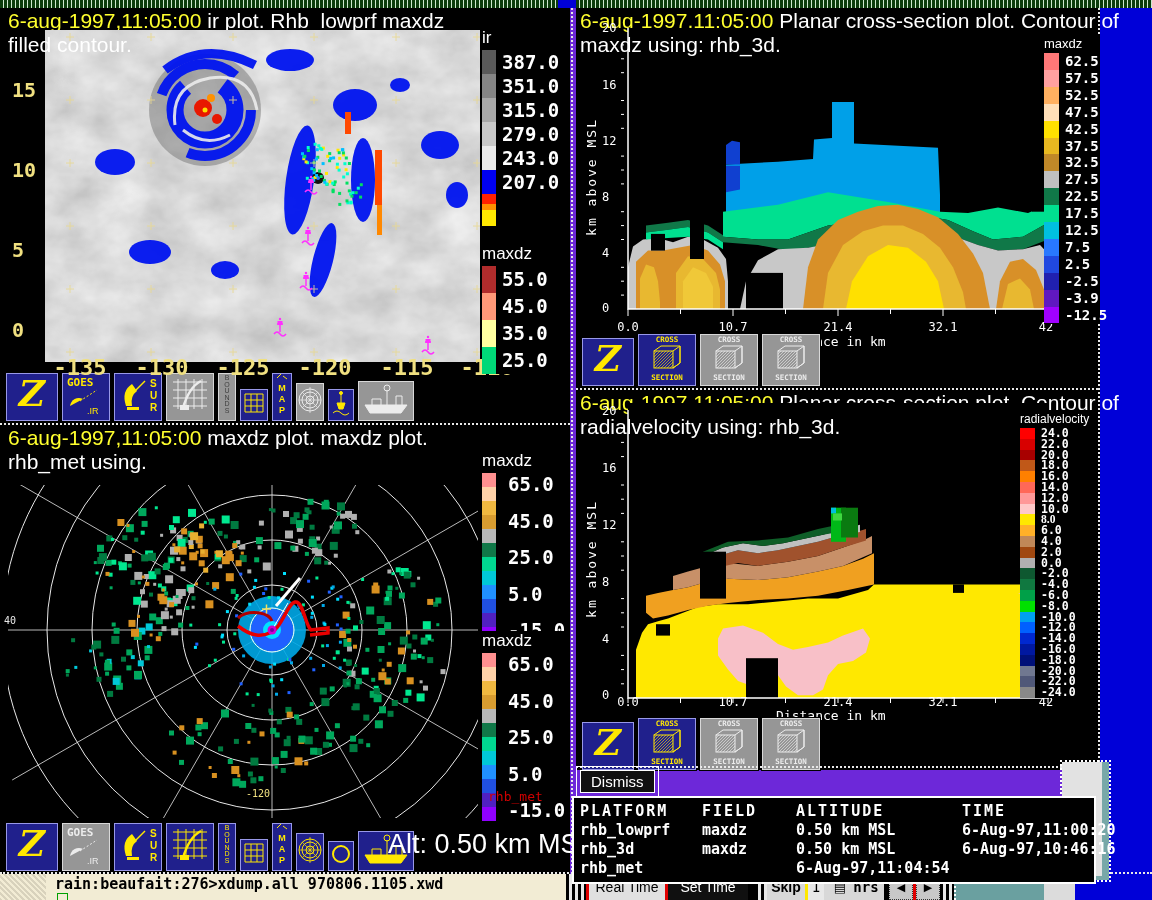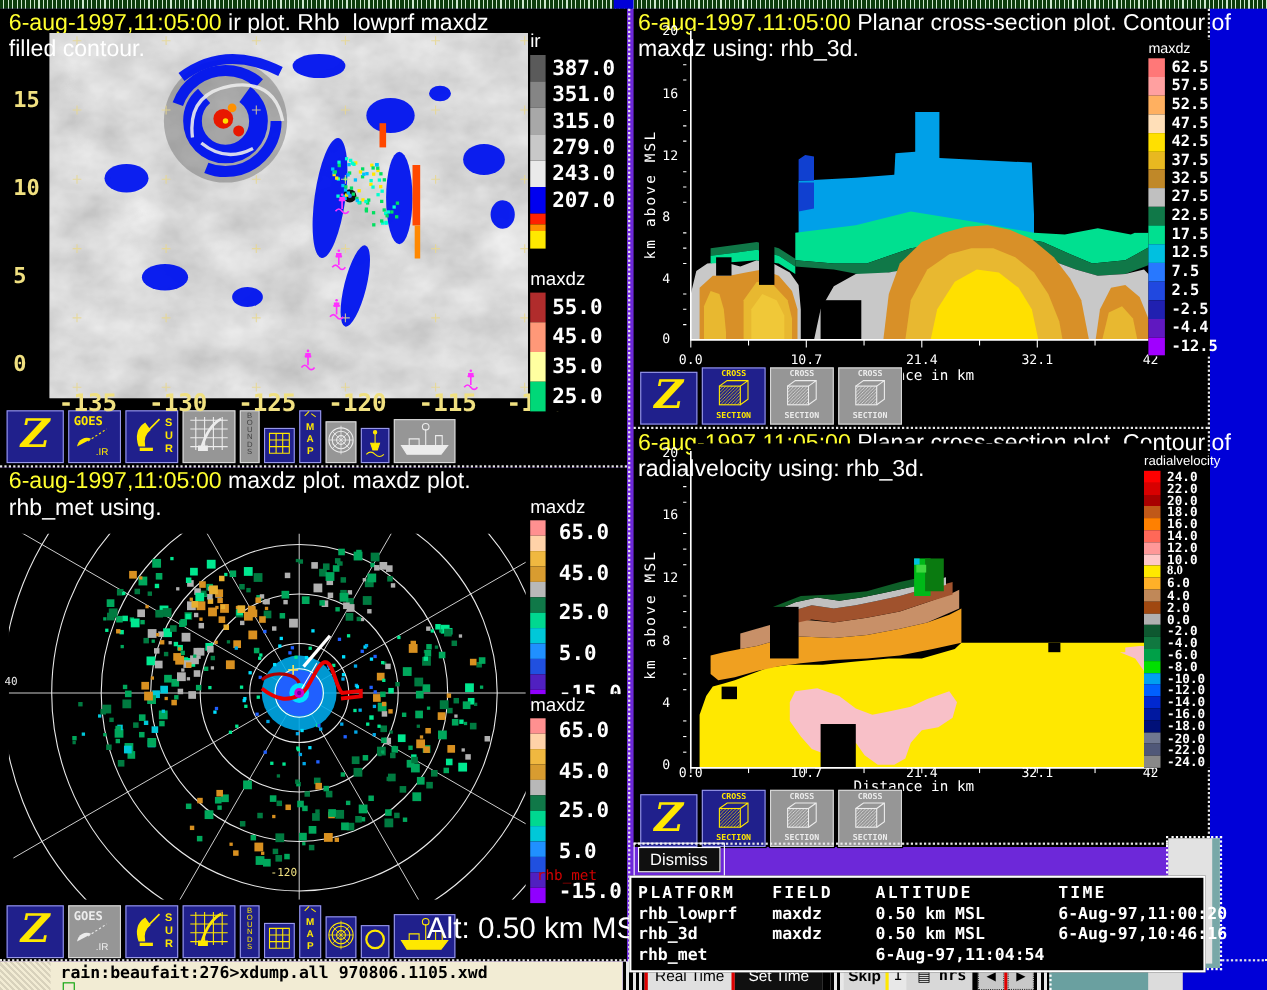--- a/index.html
+++ b/index.html
@@ -510,21 +510,21 @@
         <div class="cb-row">
           <span class="cb-swatch" style="width: 15px; height: 16.9px; background: rgb(32, 72, 224);"></span>
           <span class="cb-val" style="font-size: 14px; line-height: 16.9px;">2.5</span>
         </div>
         <div class="cb-row">
           <span class="cb-swatch" style="width: 15px; height: 16.9px; background: rgb(32, 32, 176);"></span>
           <span class="cb-val" style="font-size: 14px; line-height: 16.9px;">-2.5</span>
         </div>
         <div class="cb-row">
           <span class="cb-swatch" style="width: 15px; height: 16.9px; background: rgb(96, 24, 192);"></span>
-          <span class="cb-val" style="font-size: 14px; line-height: 16.9px;">-4.4</span>
+          <span class="cb-val" style="font-size: 14px; line-height: 16.9px;">-3.9</span>
         </div>
         <div class="cb-row">
           <span class="cb-swatch" style="width: 15px; height: 16.9px; background: rgb(160, 0, 255);"></span>
           <span class="cb-val" style="font-size: 14px; line-height: 16.9px;">-12.5</span>
         </div>
       </div>
     <div class="toolbar" style="left:6px;top:326px;height:52px;">
         <div class="tbtn on" style="width: 50px; height: 46px;">
           <span><svg width="40" height="40">
               <text x="20" y="31" font-family="DejaVu Serif,serif" font-style="italic" font-weight="bold" font-size="36" text-anchor="middle" fill="#ffe800">Z</text>
@@ -1281,21 +1281,21 @@
             <line x1="323" y1="295" x2="323" y2="302"></line>
             <line x1="375.5" y1="295" x2="375.5" y2="300"></line>
             <line x1="428" y1="295" x2="428" y2="302"></line>
           </g>
         </svg>
     </div>
     <div class="abs wticklab" style="left:8px;top:110px;font-size:13px;writing-mode:vertical-rl;transform:rotate(180deg);letter-spacing:2px;">km above MSL</div>
     <div></div>
     <div></div>
     <div class="abs wticklab" style="left:200px;top:318px;font-size:13px;">Distance in km</div>
-    <div class="cb" style="left:464px;top:22px;width:60px;">
+    <div class="cb" style="left:444px;top:22px;width:60px;">
         <div class="cb-label" style="font-size: 12px;">radialvelocity</div>
         <div class="cb-row">
           <span class="cb-swatch" style="width: 15px; height: 10.8px; background: rgb(255, 0, 0);"></span>
           <span class="cb-val" style="font-size: 11.5px; line-height: 10.8px;">24.0</span>
         </div>
         <div class="cb-row">
           <span class="cb-swatch" style="width: 15px; height: 10.8px; background: rgb(216, 0, 0);"></span>
           <span class="cb-val" style="font-size: 11.5px; line-height: 10.8px;">22.0</span>
         </div>
         <div class="cb-row">

